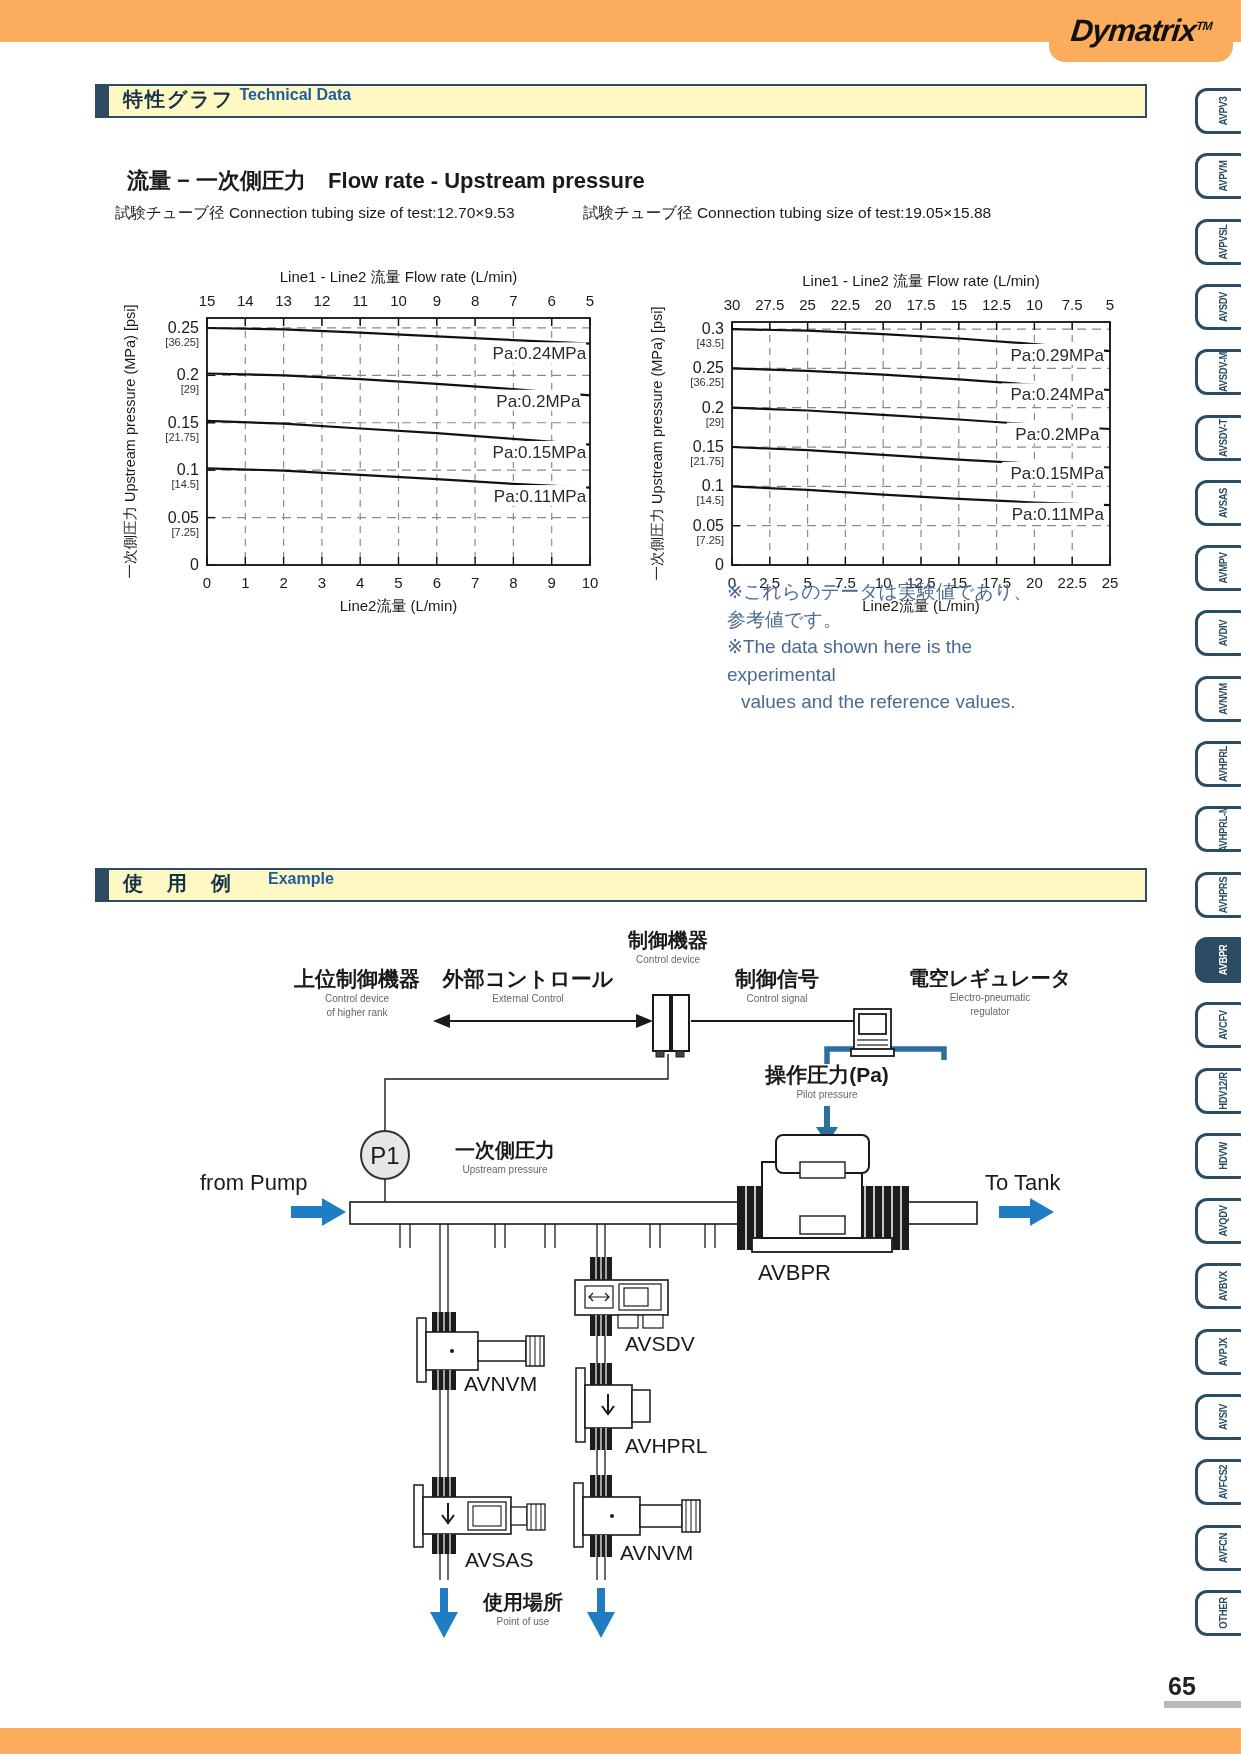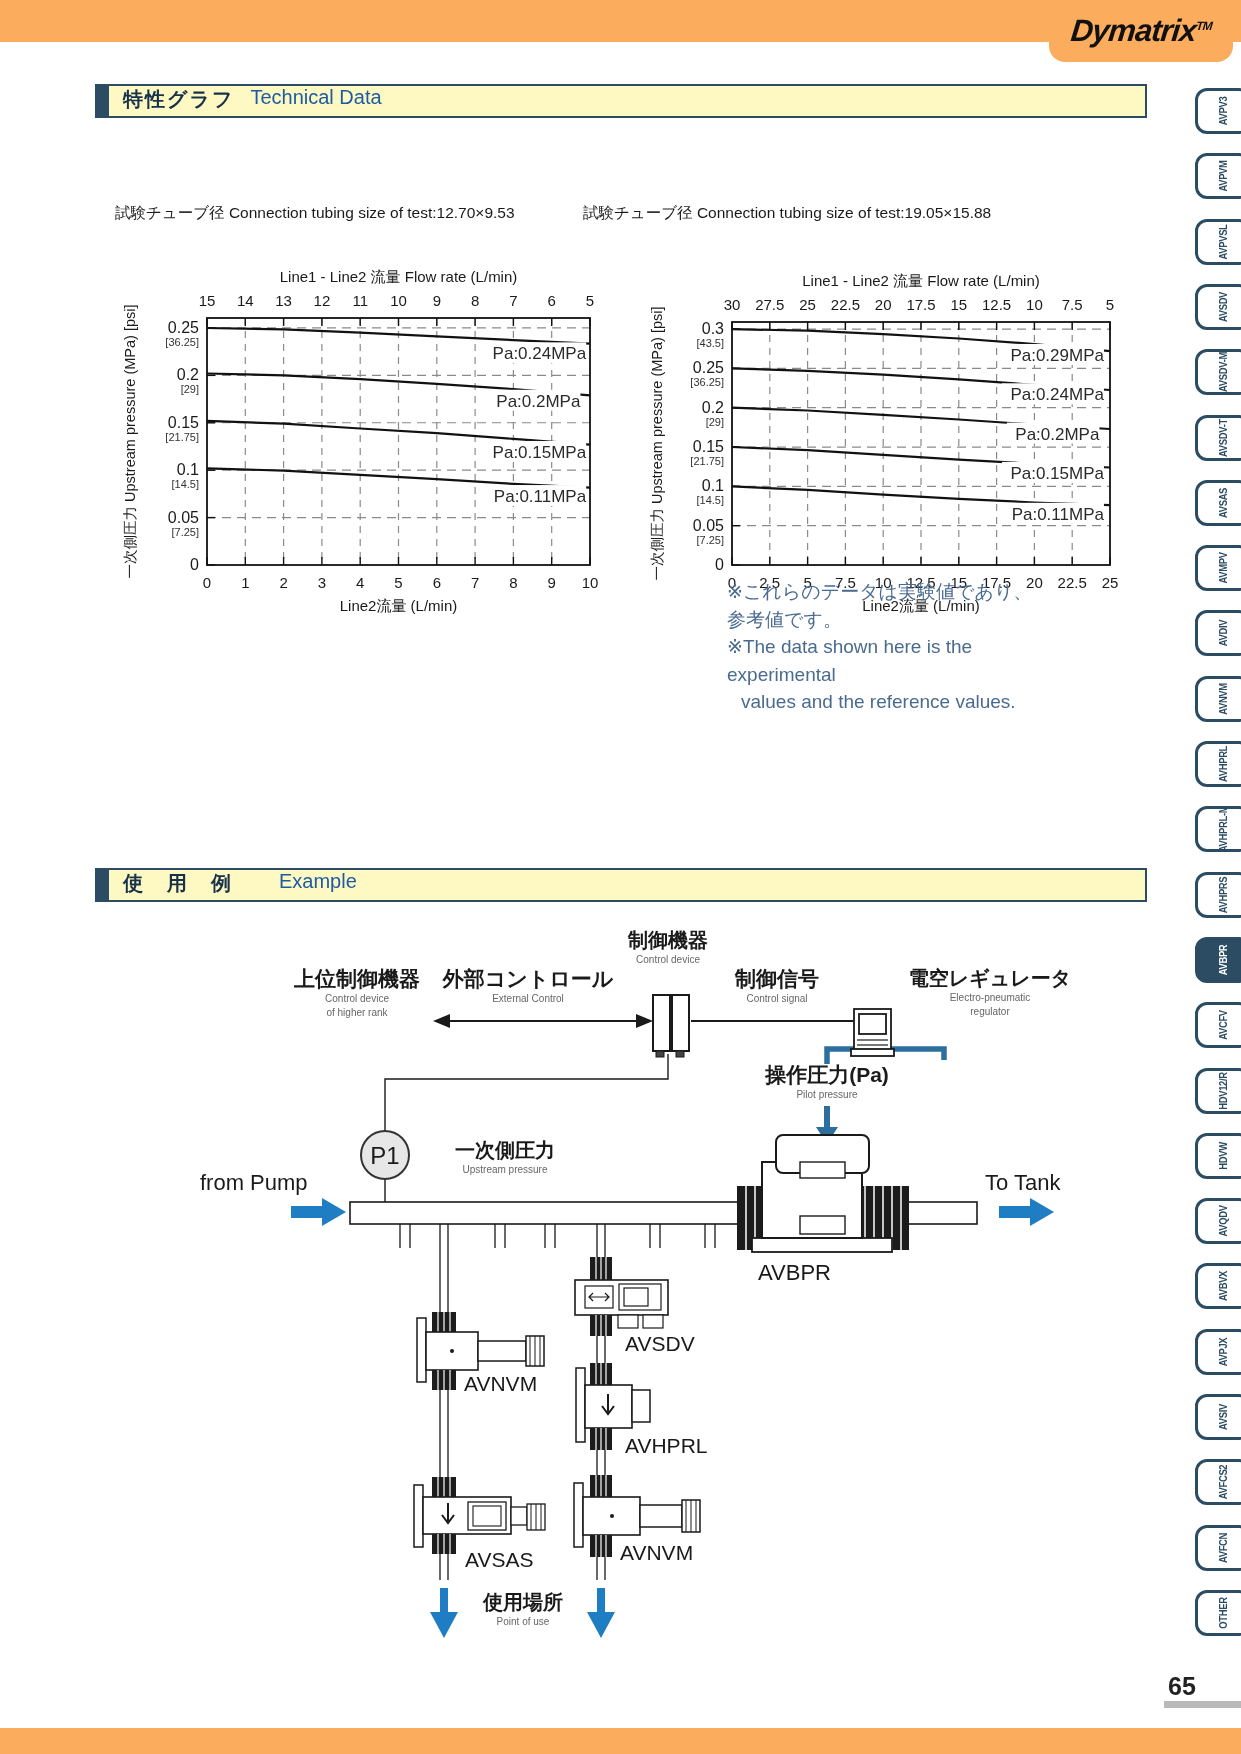--- a/index.html
+++ b/index.html
@@ -12,21 +12,21 @@
   .brand-tab{position:absolute;left:1049px;top:0;width:184px;height:62px;
              border-radius:0 0 16px 16px;display:flex;align-items:center;justify-content:center;}
   .brand-text{font-size:31px;font-weight:bold;font-style:italic;color:#111;letter-spacing:-1px;
               transform:skewX(-6deg);}
   .brand-text sup{font-size:12px;font-weight:bold;}
   
   .section-header{position:absolute;left:95px;width:1052px;height:34px;background:#fef9c3;
                   border:2px solid #2b4c63;border-left:14px solid #2b4c63;
                   display:flex;box-sizing:border-box;}
   .section-header .jp{font-size:20px;font-weight:bold;color:#16324a;margin-left:14px;letter-spacing:2px;}
-  .section-header .en{font-size:20px;font-weight:normal;margin-left:16px;}
+  .section-header .en{font-size:16px;font-weight:bold;margin-left:5px;}
   
   #flow-title{position:absolute;left:127px;top:166px;font-size:22px;font-weight:bold;}
   #flow-title .en{margin-left:22px;}
   .caption{position:absolute;top:203px;font-size:15.5px;font-weight:500;color:#1a1a1a;}
   
   #note{position:absolute;left:727px;top:578px;width:312px;font-size:19px;line-height:1.45;}
   #note .indent{padding-left:14px;}
   
   .chart-mount{position:absolute;}
   
@@ -64,20 +64,23 @@
     <div class="brand-text">
       <span>Dymatrix</span><sup>TM</sup>
     </div>
   </div>
 
   <div class="section-header" style="top:84px;">
     <span class="jp">特性グラフ</span>
     <span class="en" style="color: rgb(29, 92, 164);">Technical Data</span>
   </div>
 
+  <div id="flow-title">
+    <span class="jp">流量 − 一次側圧力</span><span class="en">Flow rate - Upstream pressure</span>
+  </div>
 
   <div class="caption" style="left:115px;">試験チューブ径  Connection tubing size of test:12.70×9.53</div>
   <div class="caption" style="left:583px;">試験チューブ径  Connection tubing size of test:19.05×15.88</div>
 
   <div class="chart-mount" id="chart-mount-0" style="left:105px;top:240px;">
       <svg width="505" height="380">
         <line x1="140.3" y1="78" x2="140.3" y2="325" stroke="#8a8a8a" stroke-width="1.2" stroke-dasharray="7 6"></line>
         <line x1="178.6" y1="78" x2="178.6" y2="325" stroke="#8a8a8a" stroke-width="1.2" stroke-dasharray="7 6"></line>
         <line x1="216.9" y1="78" x2="216.9" y2="325" stroke="#8a8a8a" stroke-width="1.2" stroke-dasharray="7 6"></line>
         <line x1="255.2" y1="78" x2="255.2" y2="325" stroke="#8a8a8a" stroke-width="1.2" stroke-dasharray="7 6"></line>

